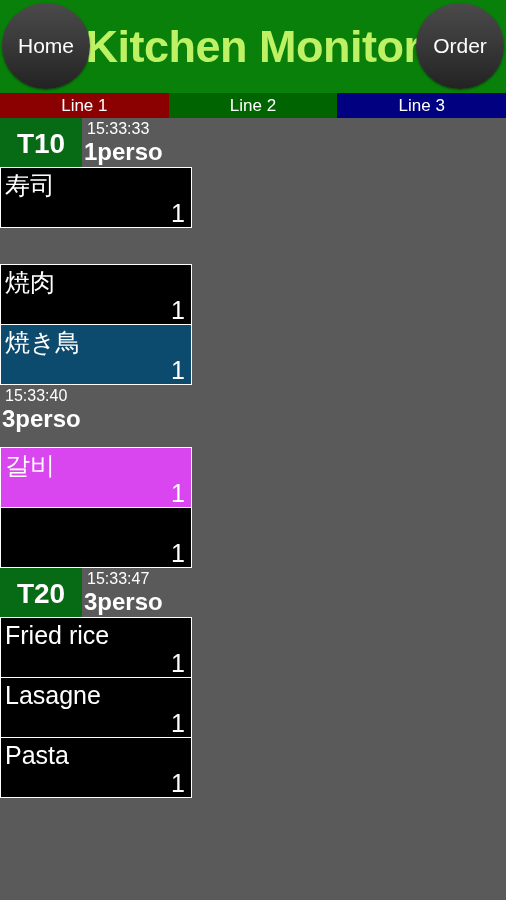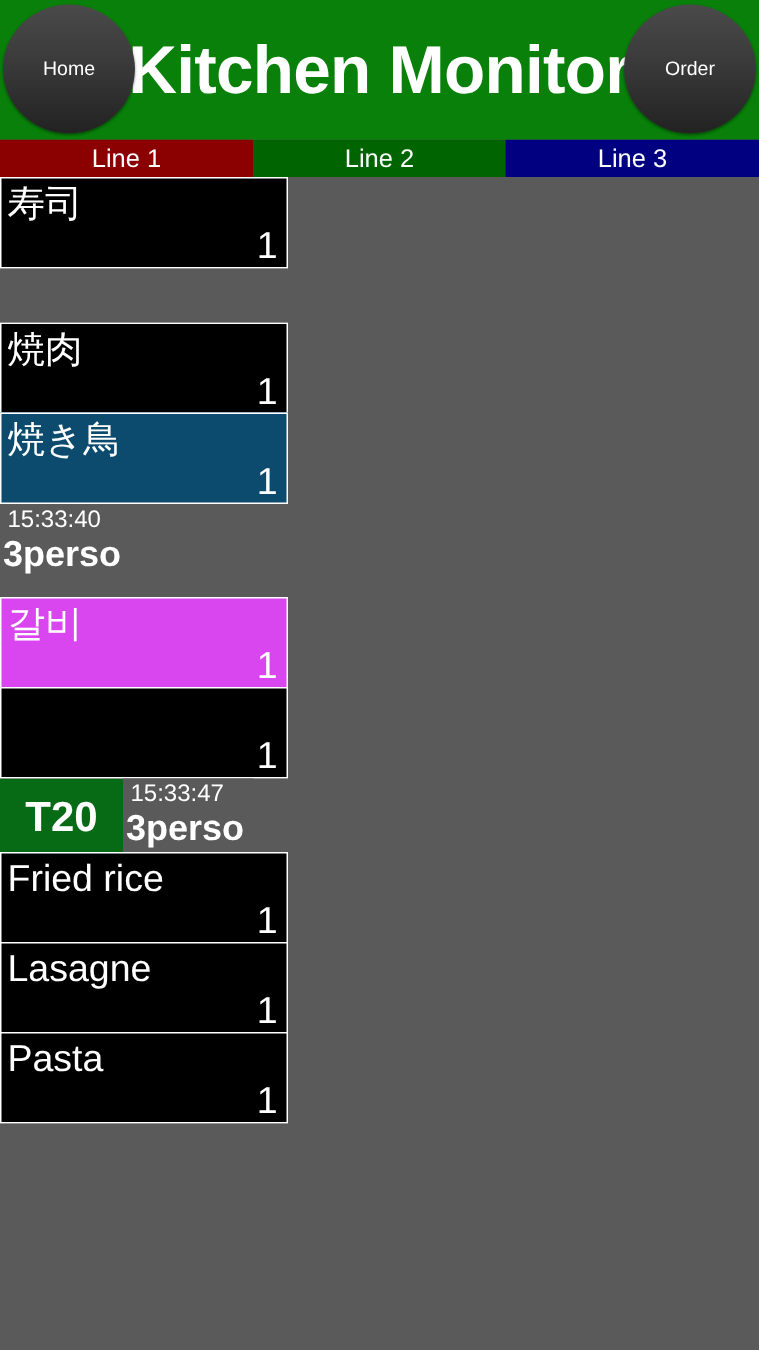--- a/index.html
+++ b/index.html
@@ -24,35 +24,35 @@
     overflow: hidden;
   }
   #app-title {
     position: absolute;
     left: 0;
     top: 0;
     width: 506px;
     height: 93px;
     line-height: 93px;
     text-align: center;
-    color: #ffffff;
+    color: #bef264;
     font-size: 45px;
     font-weight: bold;
     letter-spacing: -0.5px;
     white-space: nowrap;
   }
   .round-btn {
     position: absolute;
     width: 88px;
     height: 86px;
     top: 3px;
     border-radius: 44px / 43px;
     background: linear-gradient(180deg, #4a4a4a 0%, #3a3a3a 45%, #222222 100%);
     color: #ffffff;
-    font-size: 13px;
+    font-size: 21px;
     text-align: center;
     line-height: 86px;
     box-shadow: 0 1px 2px rgba(0,0,0,0.45);
   }
   #home-button { left: 2px; }
   #order-button { left: 416px; }
 
   
   #line-tabs {
     display: flex;
@@ -169,20 +169,27 @@
     <span>Line 2</span>
   </div>
   <div class="line-tab" style="background: rgb(0, 0, 128);">
     <span>Line 3</span>
   </div>
 </div>
 
 <div id="orders-area">
   <div id="orders-column">
       <div class="order-card">
+        <div class="order-head">
+          <div class="table-no" style="background: rgb(7, 107, 22);">T10</div>
+          <div class="order-info">
+            <div class="order-time">15:33:33</div>
+            <div class="order-people">1perso</div>
+          </div>
+        </div>
         <div class="item-row" style="background: rgb(0, 0, 0); border-color: rgb(255, 255, 255);">
           <div class="item-name">寿司</div>
           <div class="item-qty">1</div>
         </div>
         <div class="item-row" style="background: rgb(0, 0, 0); border-color: rgb(255, 255, 255); margin-top: 36px;">
           <div class="item-name">焼肉</div>
           <div class="item-qty">1</div>
         </div>
         <div class="item-row" style="background: #0c4a6e; border-color: rgb(255, 255, 255);">
           <div class="item-name">焼き鳥</div>

